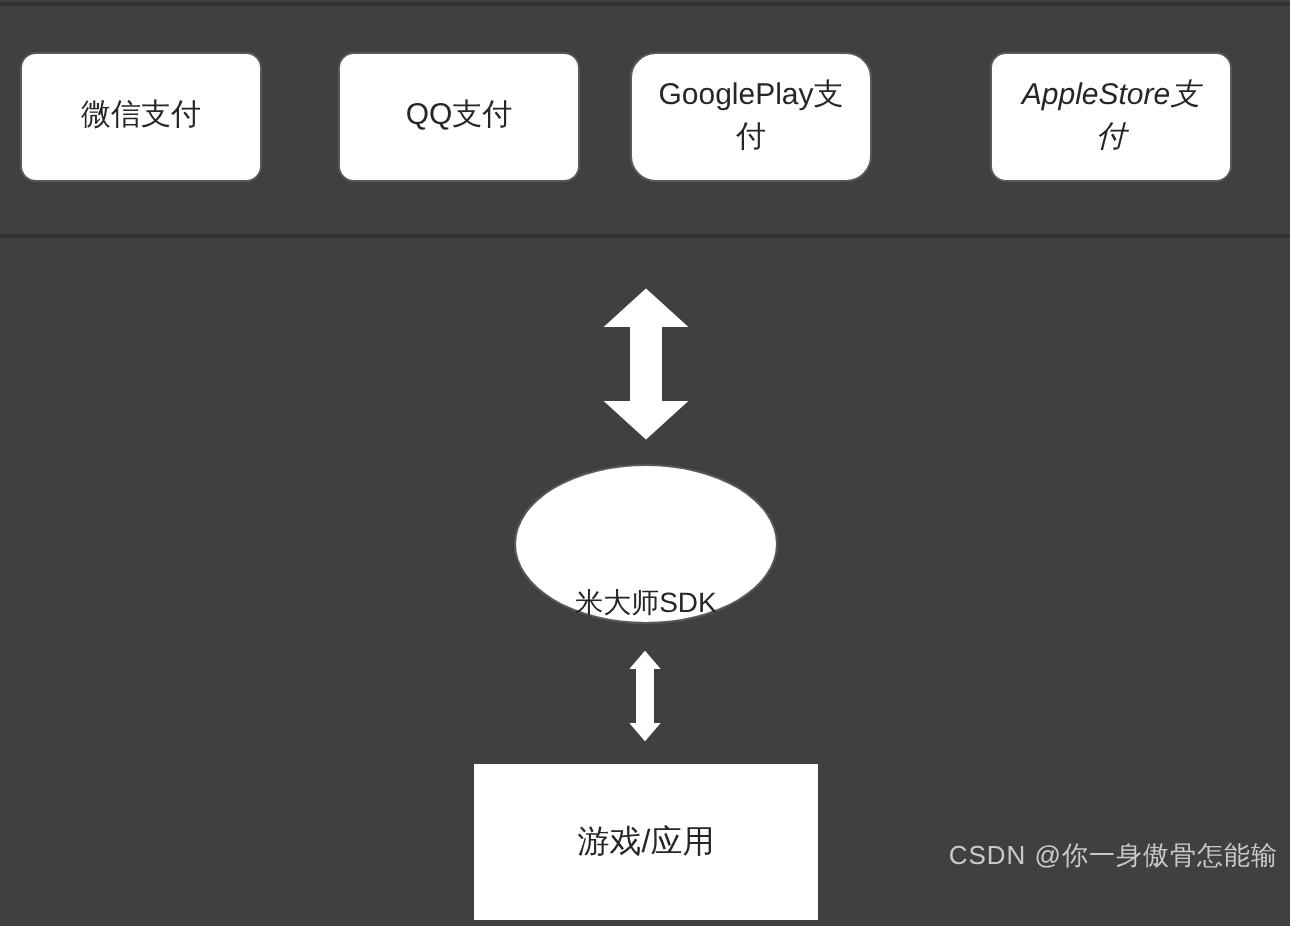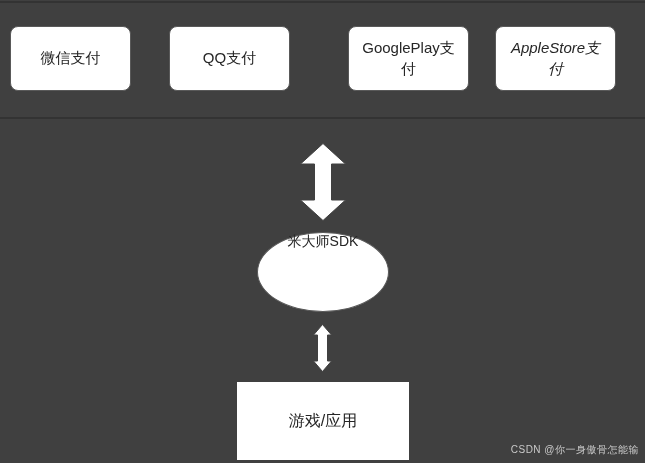--- a/index.html
+++ b/index.html
@@ -37,41 +37,41 @@
     align-items: center;
     justify-content: center;
     text-align: center;
     font-size: 15px;
     line-height: 1.35;
     padding: 4px 8px;
     color: #262626;
   }
   .channel-box.c1 { left: 10px; }
   .channel-box.c2 { left: 169px; align-items: center; }
-  .channel-box.c3 { left: 348px; }
+  .channel-box.c3 { left: 315px; border-radius: 13px; }
   .channel-box.c4 { left: 495px; font-style: italic; }
 
   .arrow-svg {
     position: absolute;
     display: block;
   }
   .arrow-large { left: 300px; top: 143px; }
   .arrow-small { left: 313px; top: 324px; }
 
   .sdk-ellipse {
     position: absolute;
     left: 257px;
     top: 232px;
     width: 132px;
     height: 80px;
     border: 1px solid #595959;
     border-radius: 50%;
     background: #ffffff;
     display: flex;
-    align-items: flex-start;
+    align-items: flex-end;
     justify-content: center;
     font-size: 14px;
     color: #262626;
   }
 
   .app-rect {
     position: absolute;
     left: 236px;
     top: 381px;
     width: 174px;
@@ -81,22 +81,22 @@
     display: flex;
     align-items: center;
     justify-content: center;
     font-size: 16px;
     color: #262626;
   }
 
   .watermark {
     position: absolute;
     right: 6px;
-    top: 443px;
-    font-size: 10px;
+    top: 419px;
+    font-size: 13px;
     color: #c9c9c9;
     letter-spacing: 0.5px;
     white-space: nowrap;
   }
 </style>
 </head>
 <body>
 
 <div class="canvas">
 

